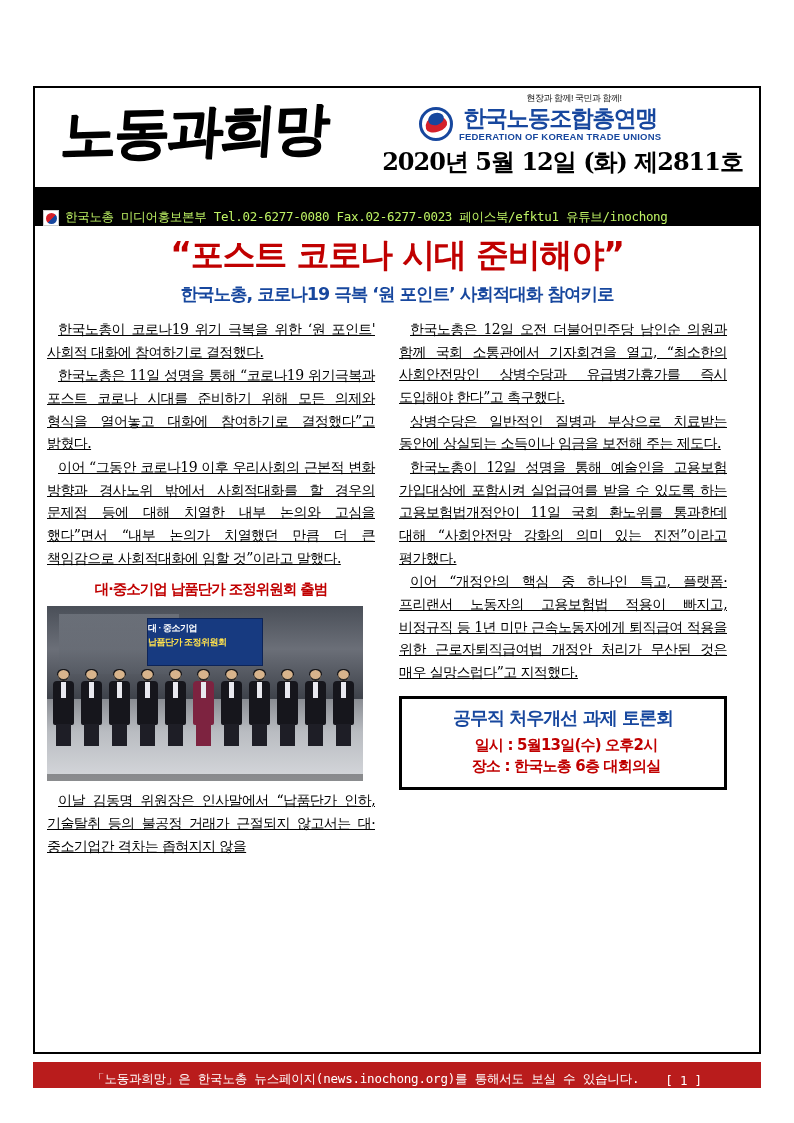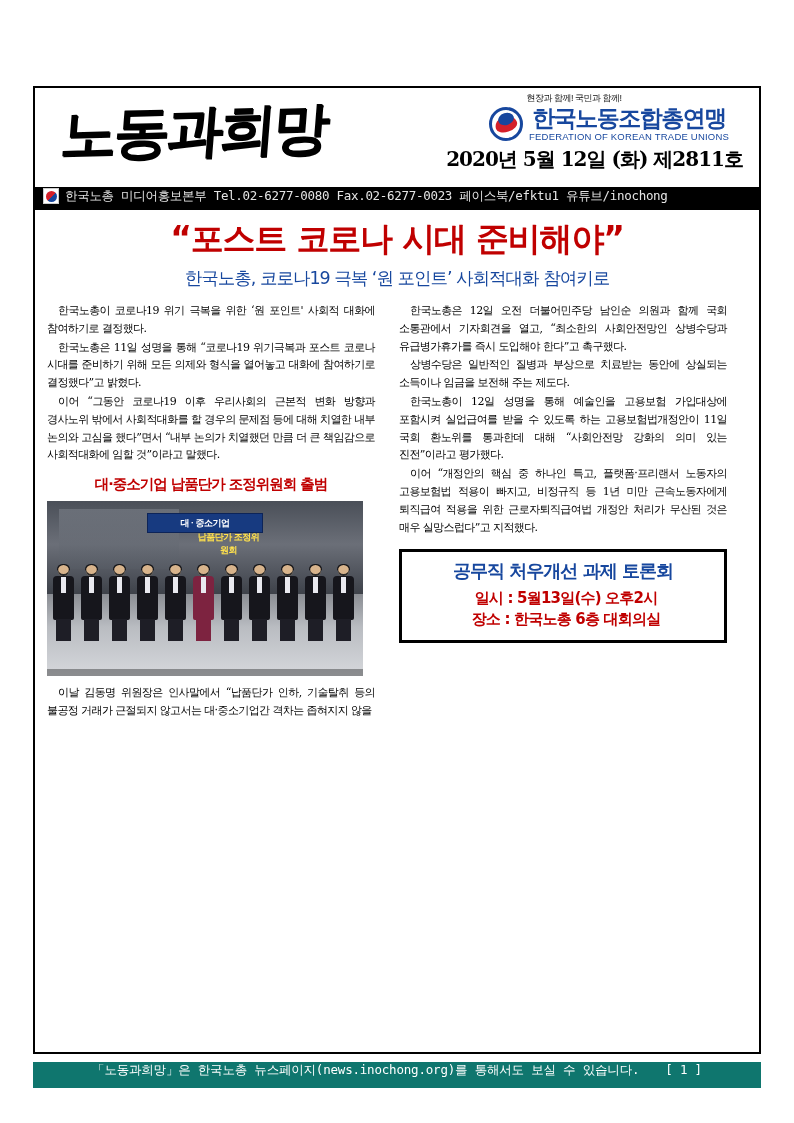--- a/index.html
+++ b/index.html
@@ -58,21 +58,21 @@
   }
   .fktu-tag {
     font-size: 9px;
     color: #111;
     letter-spacing: -0.5px;
     margin-bottom: 1px;
   }
   .fktu-main {
     display: flex;
     align-items: center;
-    justify-content: flex-end;
+    justify-content: flex-start;
     gap: 6px;
   }
   .fktu-logo {
     width: 34px;
     height: 34px;
     position: relative;
     flex: none;
   }
   .fktu-logo .ring {
     position: absolute;
@@ -101,42 +101,42 @@
   .fktu-ko {
     font-family: "DejaVu Sans", sans-serif;
     font-size: 23px;
     font-weight: bold;
     color: #17479e;
     letter-spacing: -1.5px;
     line-height: 1.05;
   }
   .fktu-en {
     font-size: 9.5px;
-    font-weight: normal;
+    font-weight: bold;
     color: #17479e;
     letter-spacing: 0.2px;
     margin-top: 1px;
     text-align: right;
   }
   .issue-line {
     position: absolute;
     right: 16px;
     top: 58px;
     font-family: "DejaVu Serif", serif;
-    font-size: 20px;
+    font-size: 24px;
     font-weight: bold;
     letter-spacing: -1px;
   }
   
   .contact-bar {
-    height: 22px;
+    height: 38px;
     background: #000;
-    color: #e5e5e5;
+    color: #bef264;
     display: flex;
-    align-items: flex-start;
+    align-items: flex-end;
     padding: 0 8px;
     box-sizing: border-box;
     font-size: 12.5px;
     letter-spacing: -0.3px;
     font-family: "DejaVu Sans Mono", monospace;
   }
   .contact-badge {
     width: 16px;
     height: 16px;
     background: #fff;
@@ -163,47 +163,48 @@
     font-family: "DejaVu Sans", sans-serif;
     font-size: 33px;
     font-weight: bold;
     color: #c00000;
     letter-spacing: -1.2px;
     line-height: 1.15;
   }
   .subhead {
     font-family: "DejaVu Sans", sans-serif;
     font-size: 17.5px;
-    font-weight: normal;
+    font-weight: bold;
     color: #17479e;
     letter-spacing: -1px;
     margin-top: 8px;
     padding-bottom: 6px;
   }
   
   .columns {
     display: flex;
     padding: 4px 12px 0 12px;
     box-sizing: border-box;
   }
   .col {
     width: 340px;
     box-sizing: border-box;
   }
   .col.left { padding-right: 12px; }
   .col.right { padding-left: 12px; }
   p.body {
     font-family: "DejaVu Serif", serif;
-    font-size: 11px;
+    font-size: 14px;
     line-height: 1.62;
     margin: 0 0 1px 0;
     text-align: justify;
     text-indent: 11px;
     letter-spacing: -0.6px;
     word-break: keep-all;
+    text-decoration: underline;
   }
   h2.section {
     font-family: "DejaVu Sans", sans-serif;
     font-size: 14.5px;
     font-weight: bold;
     color: #c00000;
     text-align: center;
     letter-spacing: -1px;
     margin: 11px 0 7px 0;
   }
@@ -223,33 +224,33 @@
   }
   .photo .wall-panel {
     position: absolute;
     left: 12px; top: 8px; width: 120px; height: 60px;
     background: linear-gradient(180deg,#7b8089,#575c65);
     opacity: .6;
   }
   .photo .banner {
     position: absolute;
     left: 100px; top: 12px;
-    width: 116px; height: 20px;
+    width: 116px; height: 48px;
     background: #173a80;
     border: 1px solid #0d2458;
     color: #ffffff;
     font-size: 9px;
     font-weight: bold;
-    text-align: center;
+    text-align: left;
     line-height: 1.5;
     padding-top: 3px;
     box-sizing: border-box;
     letter-spacing: -0.5px;
   }
-  .photo .banner .l2 { color: #ffe14d; padding-left: 47px; }
+  .photo .banner .l2 { color: #ffe14d; }
   .photo .floor {
     position: absolute;
     left: 0; right: 0; bottom: 0; height: 82px;
     background: linear-gradient(180deg,#8a8d93 0%, #b9bcc1 40%, #d6d8dc 100%);
   }
   .photo .people {
     position: absolute;
     left: 0; right: 0; top: 64px; height: 92px;
   }
   .photo .person {
@@ -325,24 +326,24 @@
     text-align: center;
     padding-left: 6px;
   }
   
   .footer {
     position: absolute;
     left: 33px;
     top: 1062px;
     width: 728px;
     height: 26px;
-    background: #0f766e;
+    background: #b91c1c;
     color: #fff;
     display: flex;
-    align-items: flex-start;
+    align-items: flex-end;
     justify-content: center;
     font-family: "DejaVu Sans Mono", monospace;
     font-size: 12.5px;
     letter-spacing: -0.2px;
     box-sizing: border-box;
   }
   .footer .page-no { margin-left: 26px; }
 </style>
 </head>
 <body>

